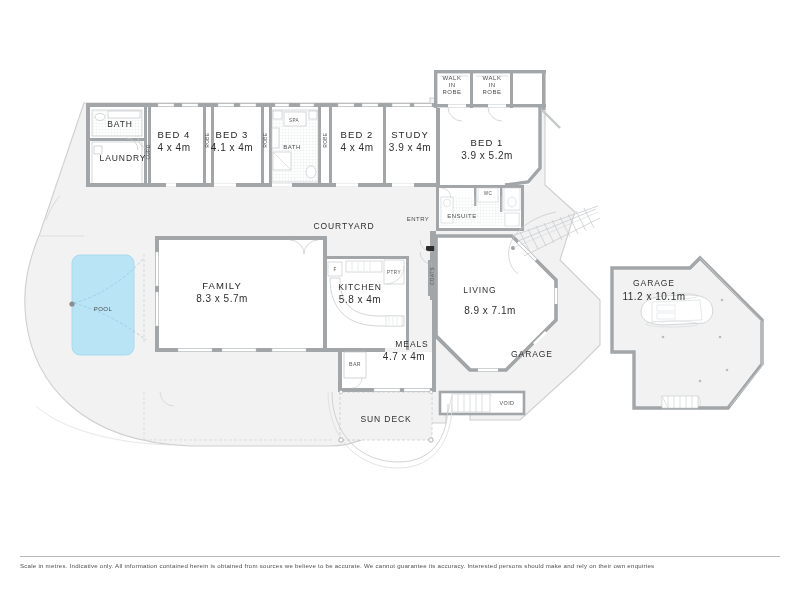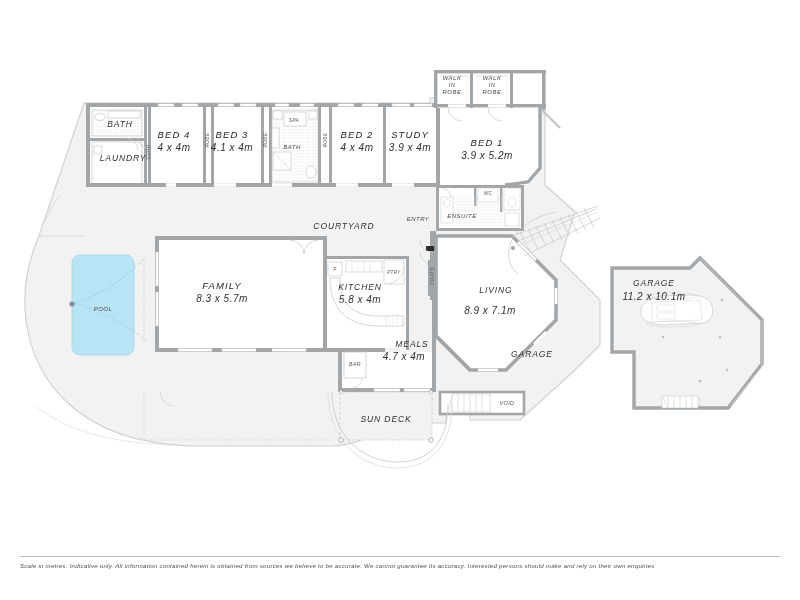--- a/index.html
+++ b/index.html
@@ -2,21 +2,21 @@
 <html><head>
 <meta charset="utf-8">
 <title>Floor Plan</title>
 <style>
   html,body{margin:0;padding:0;background:#ffffff;}
   body{
     width:800px;height:600px;
     font-family:"Liberation Sans","DejaVu Sans",sans-serif;
     overflow:hidden;position:relative;
   }
-  #plan-root{position:absolute;left:0;top:0;width:800px;height:488px;font-style:italic;}
+  #plan-root{position:absolute;left:0;top:0;width:800px;height:488px;}
   svg.plan{position:absolute;left:0;top:0;width:800px;height:600px;display:block;}
 
   
   .lbl{
     position:absolute;
     font-family:"Liberation Sans","DejaVu Sans",sans-serif;
     color:#333333;
     white-space:nowrap;
     letter-spacing:0.6px;
     transform:translate(-50%,-50%);
@@ -434,21 +434,21 @@
 
     <div class="lbl room-big" style="left:222px;top:285px">FAMILY</div>
     <div class="lbl dim" style="left:222px;top:298px">8.3 x 5.7m</div>
 
     <div class="lbl room" style="left:360px;top:287px">KITCHEN</div>
     <div class="lbl dim" style="left:360px;top:299px">5.8 x 4m</div>
 
     <div class="lbl room" style="left:412px;top:344px">MEALS</div>
     <div class="lbl dim" style="left:404px;top:356px">4.7 x 4m</div>
 
-    <div class="lbl room" style="left:496px;top:290px">LIVING</div>
+    <div class="lbl room" style="left:480px;top:290px">LIVING</div>
     <div class="lbl dim" style="left:490px;top:310px">8.9 x 7.1m</div>
 
     <div class="lbl room" style="left:532px;top:354px">GARAGE</div>
 
     <div class="lbl small" style="left:103px;top:309px">POOL</div>
 
     <div class="lbl room" style="left:386px;top:419px">SUN DECK</div>
 
     <div class="lbl room" style="left:654px;top:283px">GARAGE</div>
     <div class="lbl dim" style="left:654px;top:296px">11.2 x 10.1m</div>

